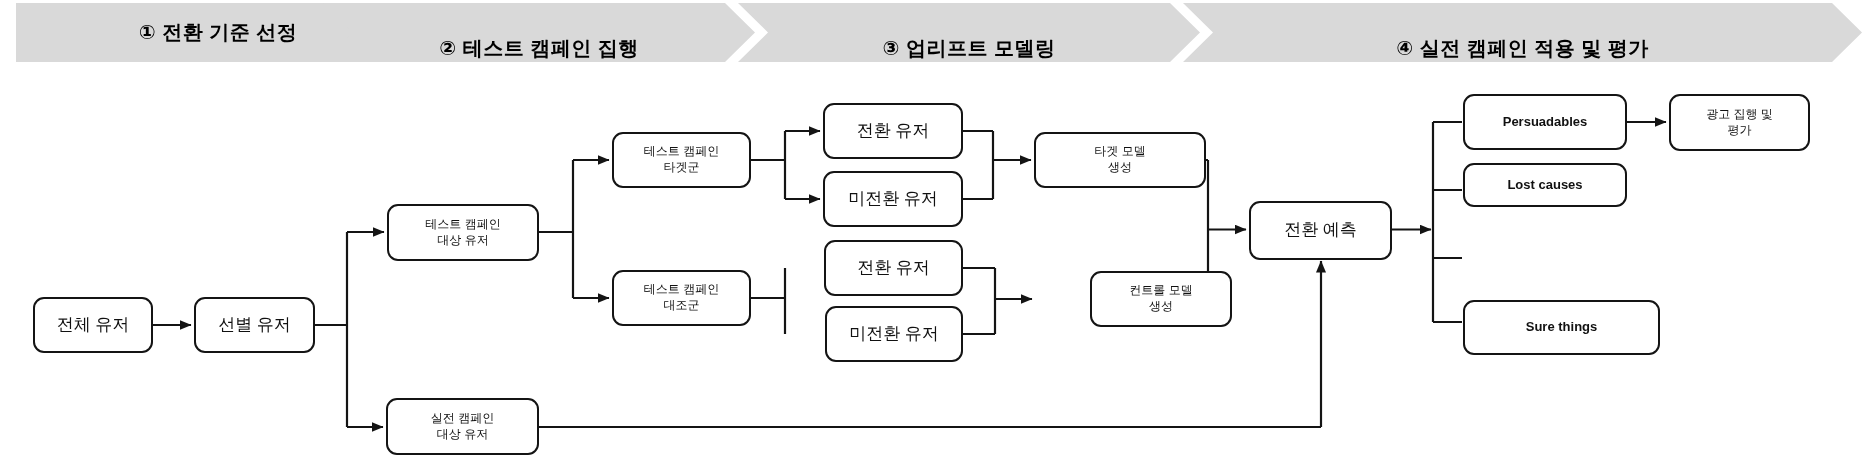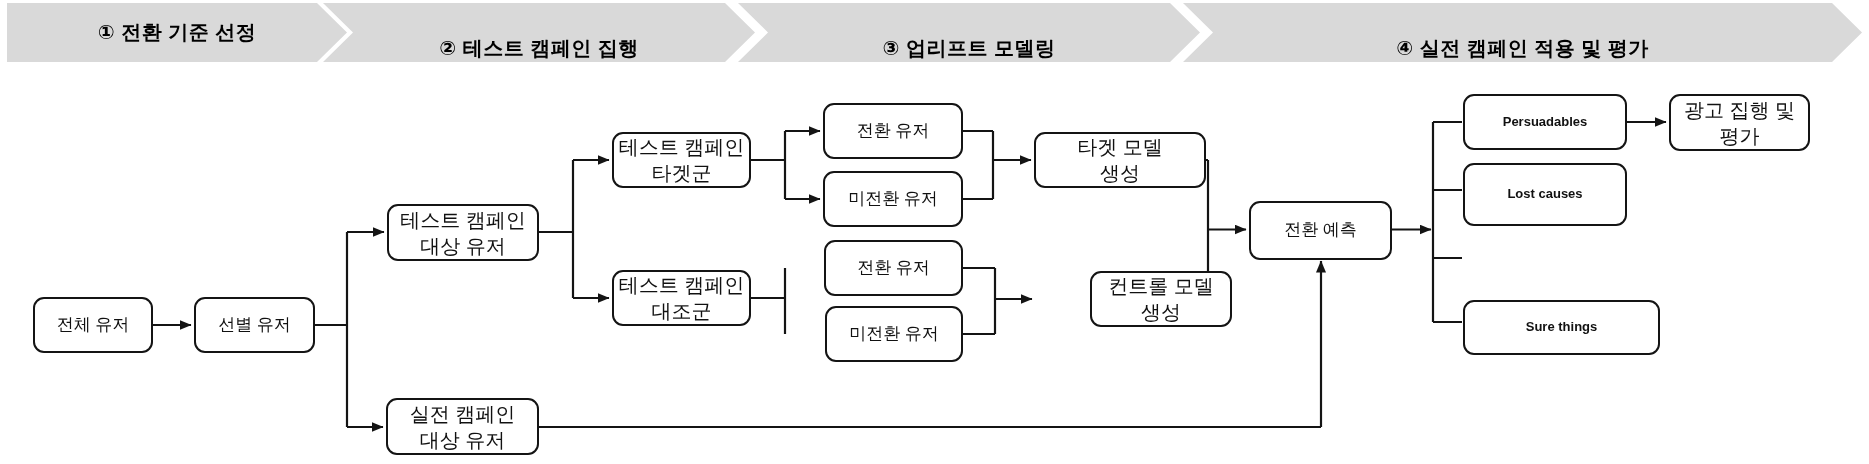--- a/index.html
+++ b/index.html
@@ -27,32 +27,32 @@
     background:#ffffff;
     border:2.5px solid #141414;
     border-radius:11px;
     display:flex;align-items:center;justify-content:center;
     text-align:center;color:#111;
     white-space:pre-line;
     line-height:1.3;
     z-index:2;
   }
   .node.k1{font-size:17px;}
-  .node.k2{font-size:20px;}
+  .node.k2{font-size:12px;}
   .node.en{font-size:13px;font-weight:bold;}
   
   svg.wires{position:absolute;left:0;top:0;z-index:1;pointer-events:none;}
   svg.wires path{stroke:#141414;stroke-width:2.2;fill:none;}
 </style>
 </head>
 <body>
 
 <div class="stage">
 
-  <div class="chev first" style="left:7px;width:340px;">
+  <div class="chev first" style="left:16px;width:340px;padding-left:32px;">
     <span>① 전환 기준 선정</span>
   </div>
   <div class="chev mid" style="left:323px;width:432px;">
     <span>② 테스트 캠페인 집행</span>
   </div>
   <div class="chev mid" style="left:738px;width:462px;">
     <span>③ 업리프트 모델링</span>
   </div>
   <div class="chev mid" style="left:1183px;width:679px;">
     <span>④ 실전 캠페인 적용 및 평가</span>
@@ -117,21 +117,21 @@
   <div class="node k2" style="left:1034px;top:132px;width:172px;height:56px;">타겟 모델
 생성</div>
 
   <div class="node k2" style="left:1090px;top:271px;width:142px;height:56px;">컨트롤 모델
 생성</div>
 
   <div class="node k1" style="left:1249px;top:201px;width:143px;height:59px;">전환 예측</div>
 
   <div class="node en" style="left:1463px;top:94px;width:164px;height:56px;">Persuadables</div>
 
-  <div class="node en" style="left:1463px;top:163px;width:164px;height:63px;">Lost causes</div>
+  <div class="node en" style="left:1463px;top:163px;width:164px;height:44px;">Lost causes</div>
 
 
   <div class="node en" style="left:1463px;top:300px;width:197px;height:55px;">Sure things</div>
 
   <div class="node k2" style="left:1669px;top:94px;width:141px;height:57px;">광고 집행 및
 평가</div>
 
 </div>
 
 </body></html>

